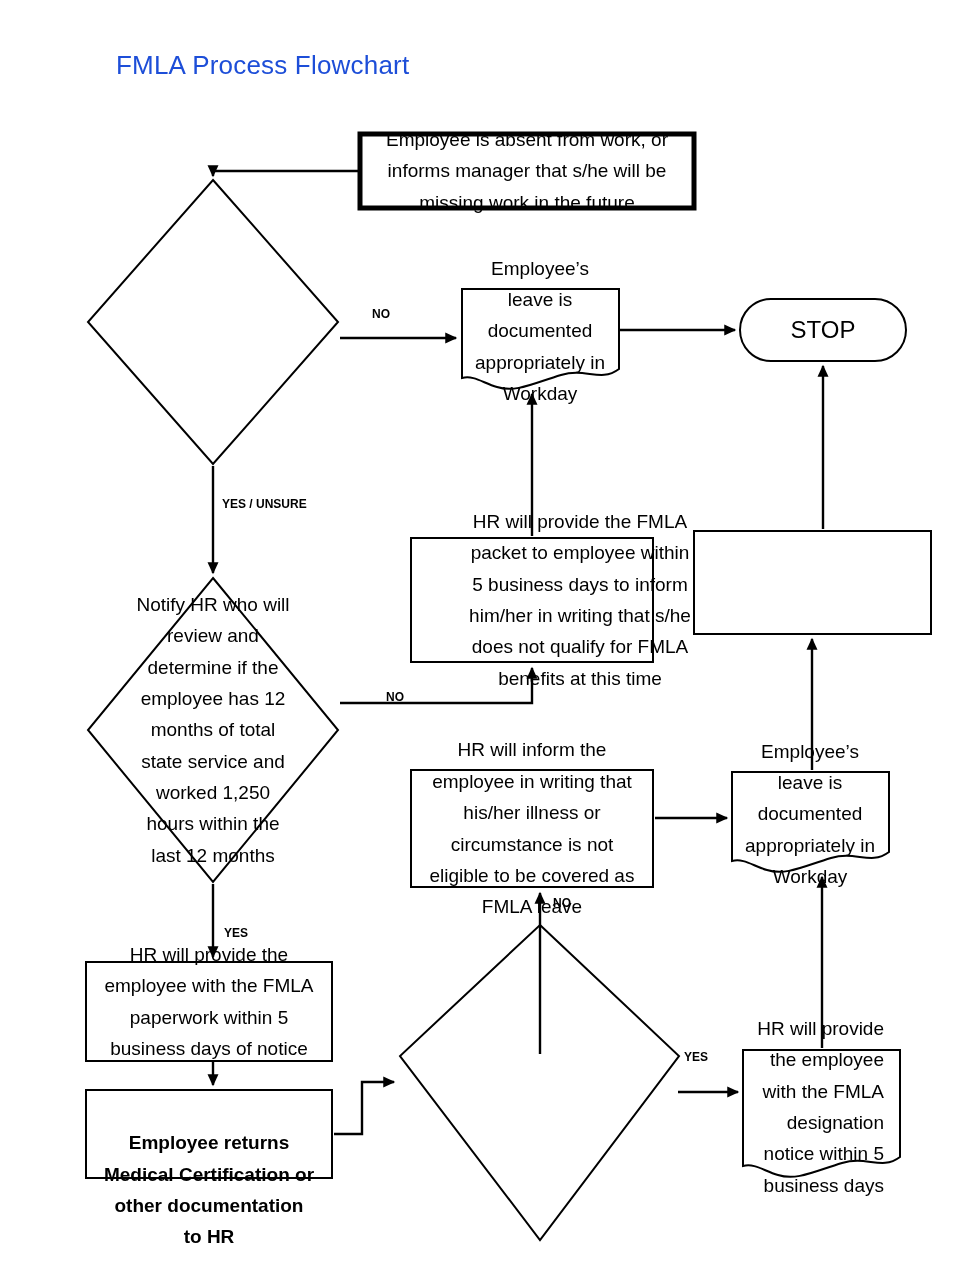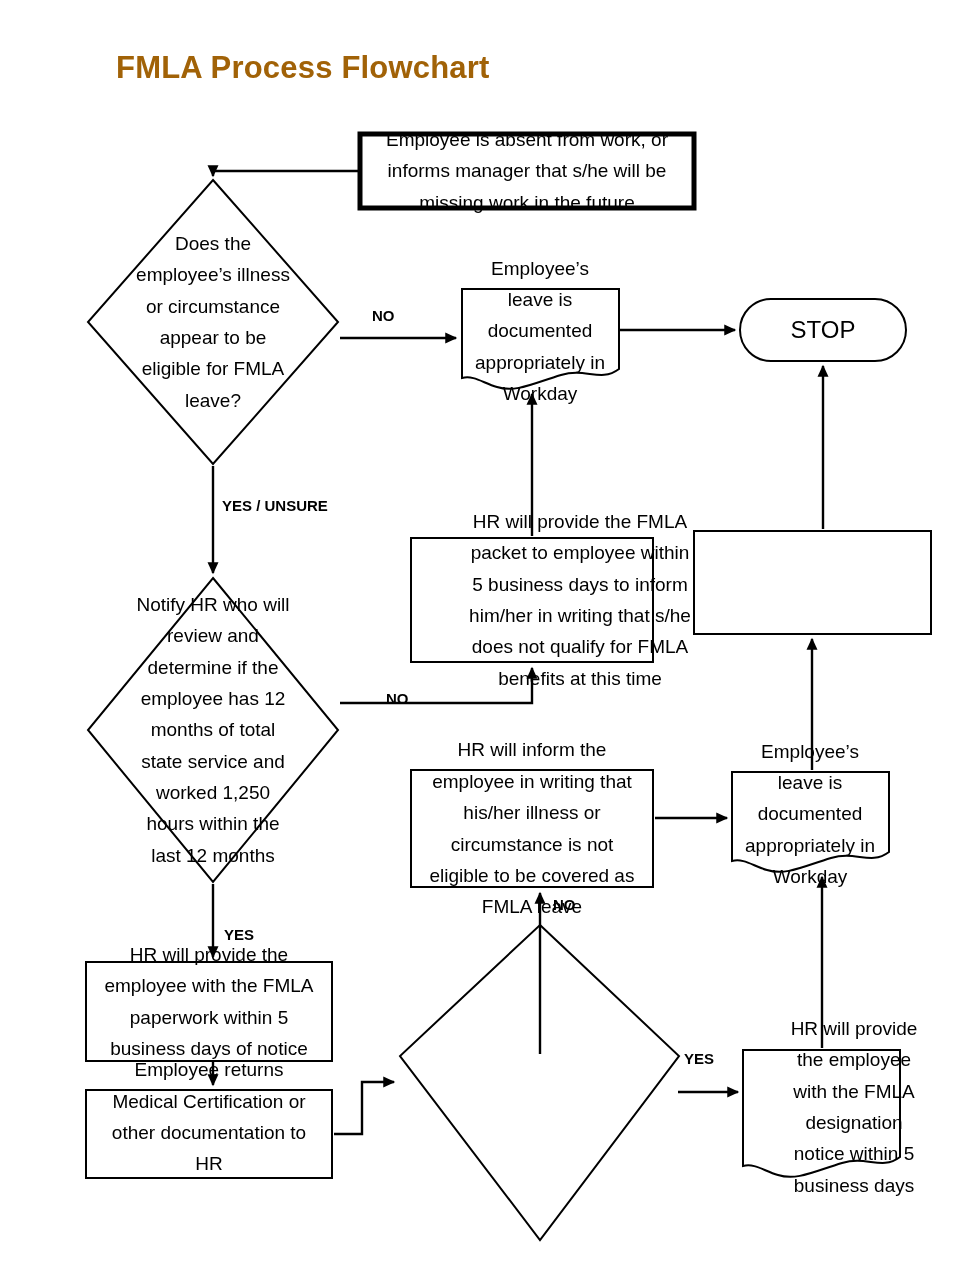--- a/index.html
+++ b/index.html
@@ -15,24 +15,24 @@
     position: relative;
     width: 980px;
     height: 1268px;
     background: #ffffff;
     overflow: hidden;
   }
   #chart-title {
     position: absolute;
     left: 116px;
     top: 50px;
-    font-size: 31px;
-    font-weight: bold;
+    font-size: 26px;
+    font-weight: normal;
     letter-spacing: 0.2px;
-    color: #a16207;
+    color: #1d4ed8;
     white-space: nowrap;
   }
   svg#flow {
     position: absolute;
     left: 0;
     top: 0;
     width: 980px;
     height: 1268px;
   }
   .shape-stroke {
@@ -60,21 +60,21 @@
     align-items: center;
     justify-content: center;
     box-sizing: border-box;
     pointer-events: none;
   }
   .node-text.stop {
     font-size: 24px;
   }
   .edge-label {
     position: absolute;
-    font-size: 15px;
+    font-size: 12px;
     font-weight: bold;
     color: #000000;
     white-space: nowrap;
   }
 </style>
 </head>
 <body>
 
 <div id="page">
 
@@ -148,41 +148,40 @@
 
     <path class="conn" d="M 822 1048 L 822 877" marker-end="url(#arrow)"></path>
 
     <path class="conn" d="M 812 770 L 812 639" marker-end="url(#arrow)"></path>
 
     <path class="conn" d="M 823 529 L 823 366" marker-end="url(#arrow)"></path>
   </svg>
 
   <div class="node-text" style="left:366px; top:138px; width:322px; height:66px; padding:0 10px;">Employee is absent from work, or informs manager that s/he will be missing work in the future</div>
 
-  <div class="node-text" style="left:133px; top:258px; width:160px; height:128px;">Does the employee’s illness or circumstance appear to be eligible for FMLA leave?</div>
 
   <div class="node-text" style="left:464px; top:290px; width:152px; height:82px; padding:0 4px;">Employee’s leave is documented appropriately in Workday</div>
 
   <div class="node-text stop" style="left:740px; top:299px; width:166px; height:62px;">STOP</div>
 
   <div class="node-text" style="left:133px; top:620px; width:160px; height:220px;">Notify HR who will review and determine if the employee has 12 months of total state service and worked 1,250 hours within the last 12 months</div>
 
   <div class="node-text" style="left:414px; top:540px; width:236px; height:120px; padding:0 4px;margin-left:48px;">HR will provide the FMLA packet to employee within 5 business days to inform him/her in writing that s/he does not qualify for FMLA benefits at this time</div>
 
 
   <div class="node-text" style="left:414px; top:772px; width:236px; height:113px; padding:16px 6px;">HR will inform the employee in writing that his/her illness or circumstance is not eligible to be covered as FMLA leave</div>
 
   <div class="node-text" style="left:734px; top:773px; width:152px; height:82px; padding:0 4px;">Employee’s leave is documented appropriately in Workday</div>
 
   <div class="node-text" style="left:89px; top:964px; width:240px; height:75px; padding:0 6px;">HR will provide the employee with the FMLA paperwork within 5 business days of notice</div>
 
-  <div class="node-text" style="left:89px; top:1075px; width:240px; height:84px; padding:0 14px;">Employee returns Medical Certification or other documentation to HR</div>
+  <div class="node-text" style="left:89px; top:1148px; width:240px; height:84px; padding:0 14px;font-weight:bold;">Employee returns Medical Certification or other documentation to HR</div>
 
 
-  <div class="node-text" style="left:778px; top:1052px; width:152px; height:110px; padding:0 4px;">HR will provide the employee with the FMLA designation notice within 5 business days</div>
+  <div class="node-text" style="left:736px; top:1052px; width:152px; height:110px; padding:0 4px;text-align:right;">HR will provide the employee with the FMLA designation notice within 5 business days</div>
 
   <div class="edge-label" style="left:372px; top:307px;">NO</div>
 
   <div class="edge-label" style="left:222px; top:497px;">YES / UNSURE</div>
 
   <div class="edge-label" style="left:386px; top:690px;">NO</div>
 
   <div class="edge-label" style="left:224px; top:926px;">YES</div>
 
   <div class="edge-label" style="left:553px; top:896px;">NO</div>

